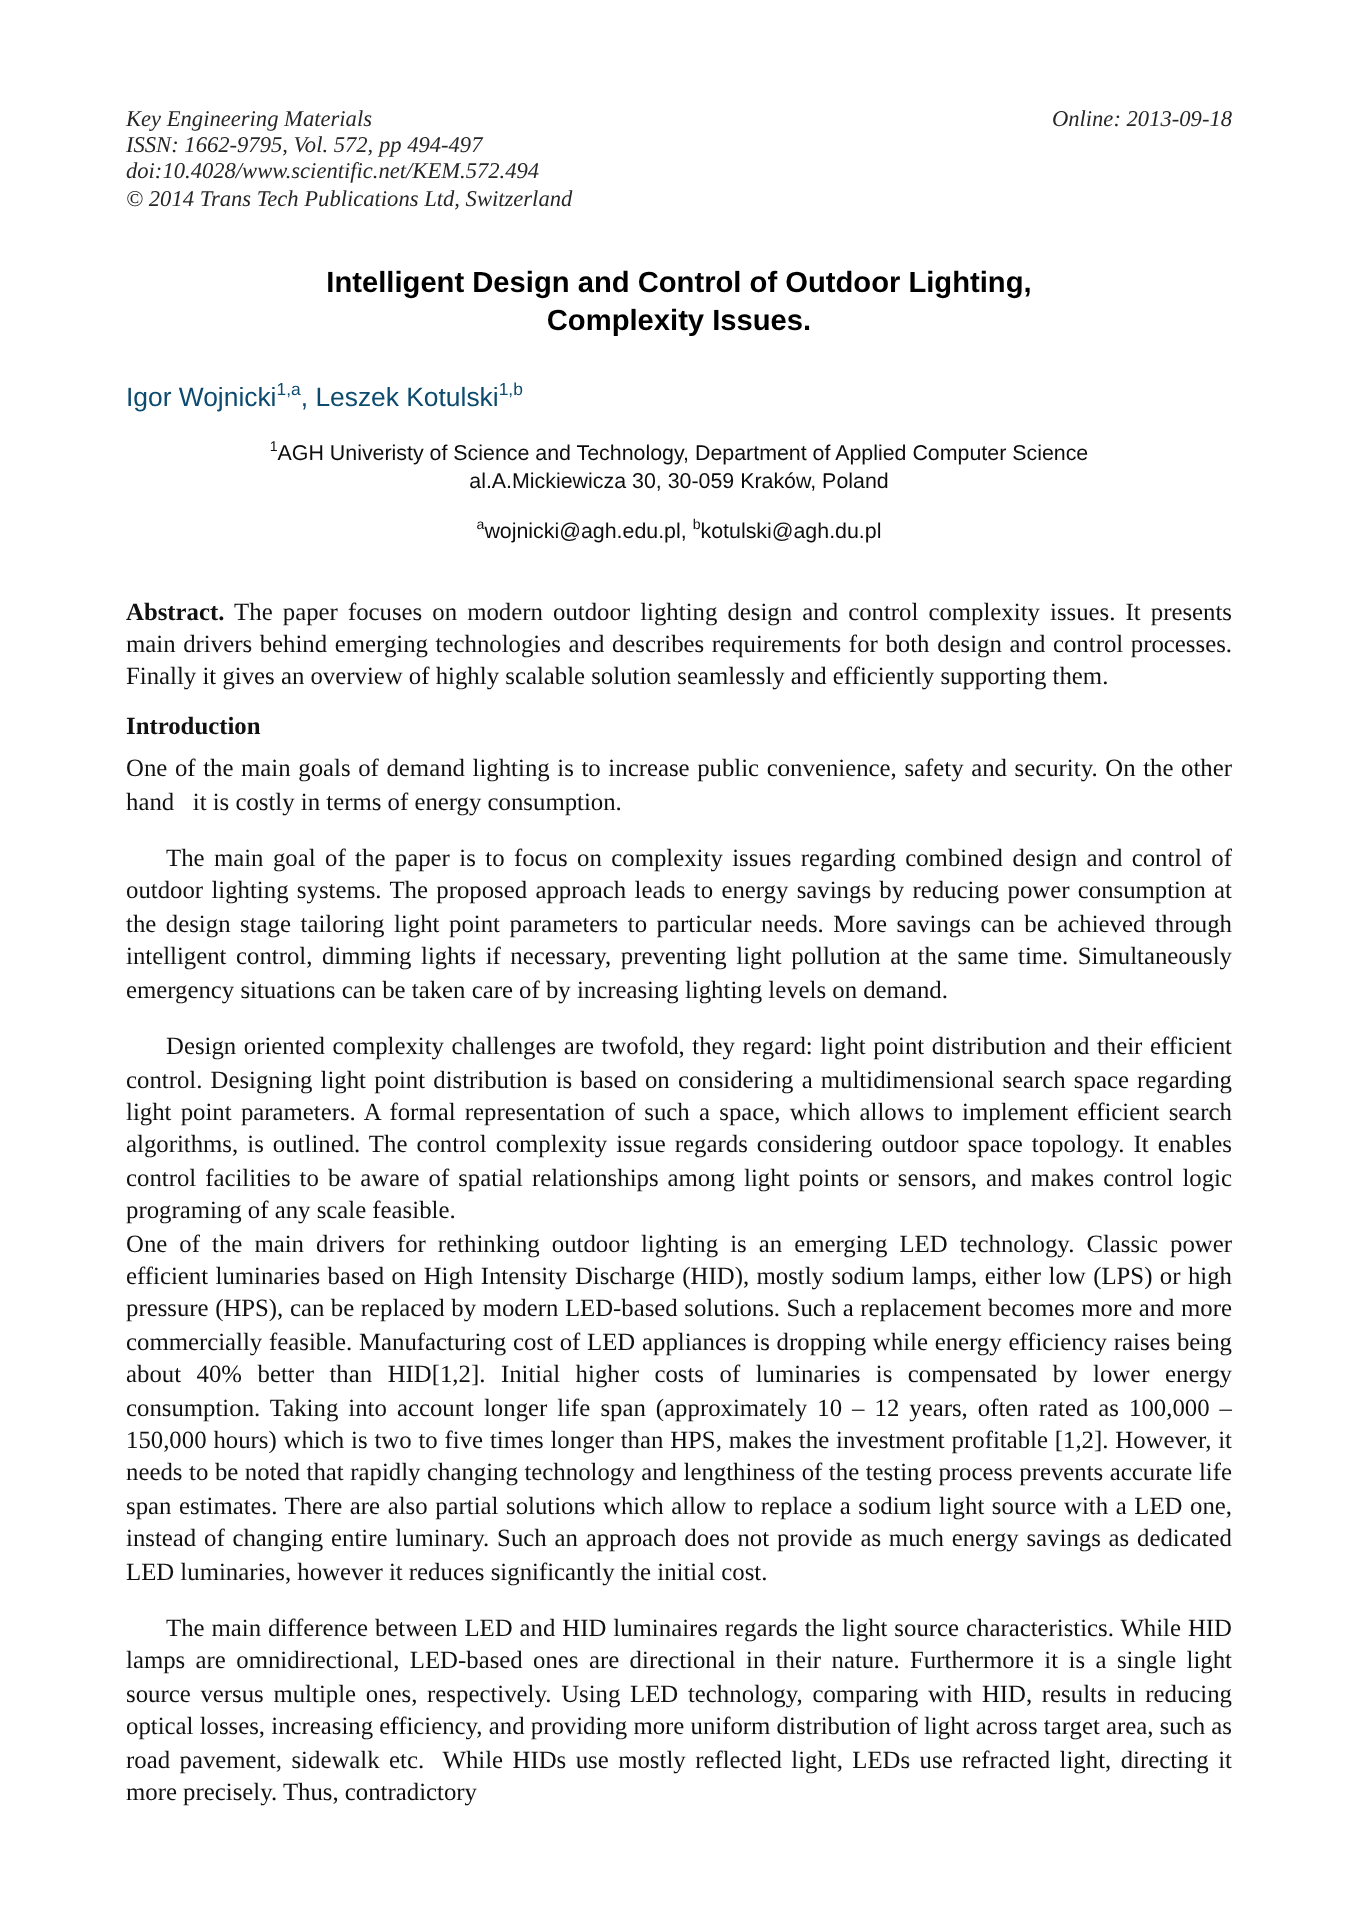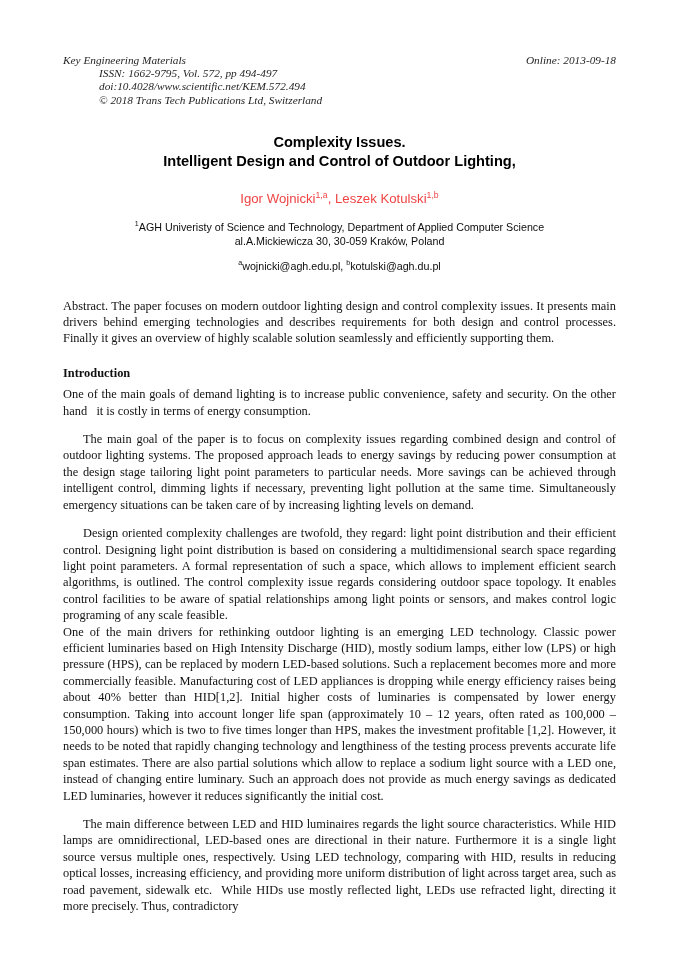--- a/index.html
+++ b/index.html
@@ -43,21 +43,20 @@
   }
   .journal-header-left {
     white-space: nowrap;
   }
   .journal-header-right {
     white-space: nowrap;
     margin-top: 38px;
   }
   .journal-line {
     white-space: nowrap;
-    margin-left: 36px;
   }
 
   
   .paper-title {
     font-family: "Liberation Sans", "DejaVu Sans", sans-serif;
     font-weight: bold;
     font-size: 14.6px;
     line-height: 19.5px;
     text-align: center;
     color: #000000;
@@ -65,22 +64,21 @@
   }
   .paper-title .t-line {
     display: block;
   }
 
   
   .authors {
     font-family: "Liberation Sans", "DejaVu Sans", sans-serif;
     font-size: 13.2px;
     line-height: 17px;
-    text-align: center;
-    color: #ef4444;
+    color: #0c4a6e;
     margin-bottom: 13px;
   }
   sup {
     font-size: 0.66em;
     vertical-align: super;
     line-height: 0;
   }
 
   
   .affiliation {
@@ -120,30 +118,30 @@
     font-size: 12.4px;
     line-height: 16.4px;
     text-align: justify;
     color: #111111;
   }
 
   .abstract {
     margin-top: 25px;
   }
   .abstract-label {
-    font-weight: normal;
+    font-weight: bold;
   }
 
   .section-heading {
     font-family: "Liberation Serif", "DejaVu Serif", serif;
     font-weight: bold;
     font-size: 12.4px;
     line-height: 16.4px;
     color: #111111;
-    margin-top: 18px;
+    margin-top: 8px;
     margin-bottom: 5px;
   }
 
   p.para {
     margin: 0;
   }
   p.para.indent {
     text-indent: 20px;
   }
   p.para + p.para {
@@ -160,26 +158,26 @@
 <div class="page">
   <div class="content">
 
     <div class="journal-header">
       <div class="journal-header-row">
         <span class="journal-header-left">Key Engineering Materials</span>
         <span class="journal-header-right">Online: 2013-09-18</span>
       </div>
       <div class="journal-line">ISSN: 1662-9795, Vol. 572, pp 494-497</div>
       <div class="journal-line">doi:10.4028/www.scientific.net/KEM.572.494</div>
-      <div class="journal-line">© 2018 Trans Tech Publications Ltd, Switzerland</div>
+      <div class="journal-line">© 2014 Trans Tech Publications Ltd, Switzerland</div>
     </div>
 
     <div class="paper-title">
+      <span class="t-line">Intelligent Design and Control of Outdoor Lighting,</span>
       <span class="t-line">Complexity Issues.</span>
-      <span class="t-line">Intelligent Design and Control of Outdoor Lighting,</span>
     </div>
 
     <div class="authors">
       <span>Igor Wojnicki</span><sup>1,a</sup><span>, </span><span>Leszek Kotulski</span><sup>1,b</sup>
     </div>
 
     <div class="affiliation">
       <span class="aff-line"><sup>1</sup><span>AGH Univeristy of Science and Technology, Department of Applied Computer Science</span></span>
       <span class="aff-line">al.A.Mickiewicza 30, 30-059 Kraków, Poland</span>
     </div>

